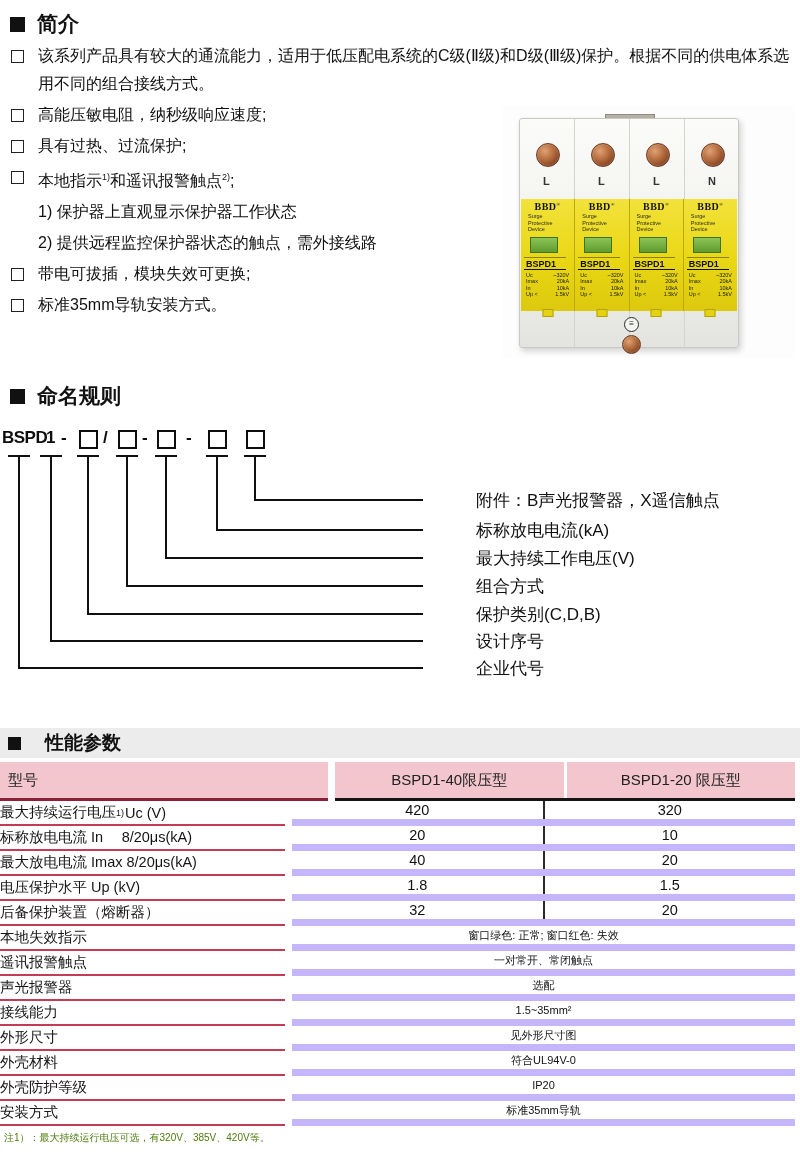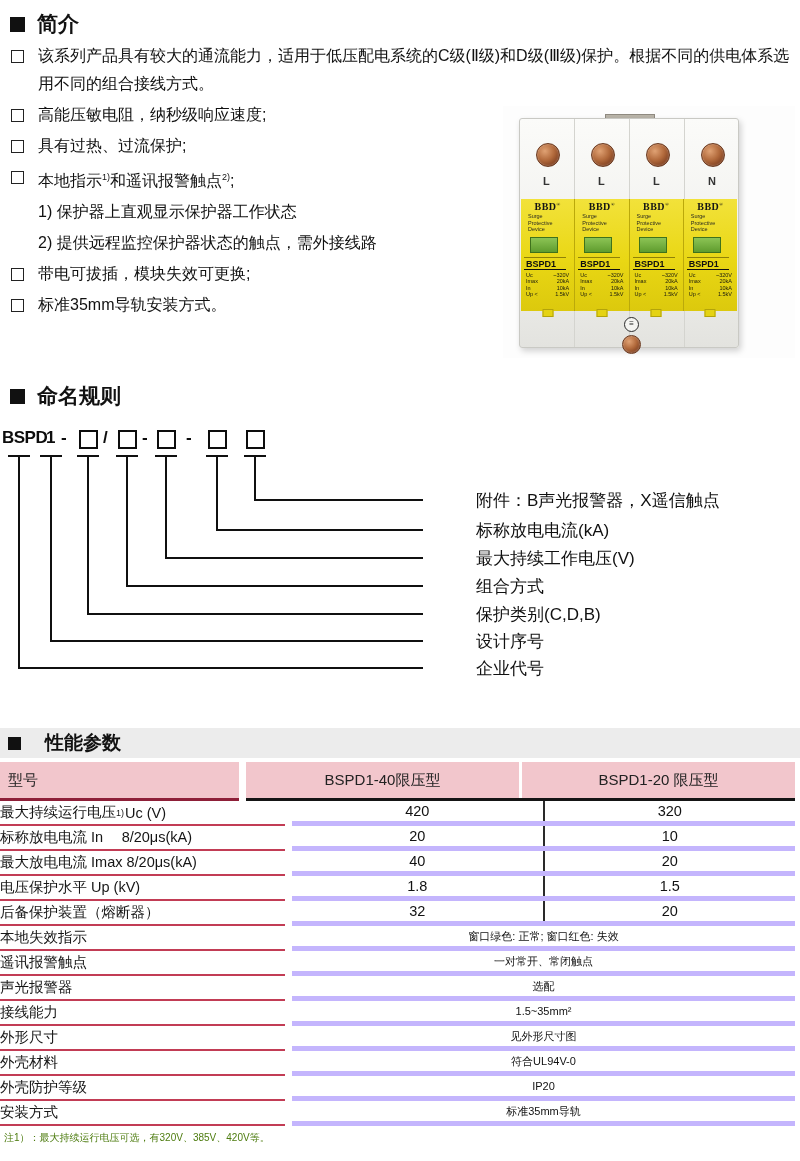--- a/index.html
+++ b/index.html
@@ -46,27 +46,27 @@
   .code-el{position:absolute;top:4px;font-weight:bold;font-size:17px;color:#0d0d0d;}
   .code-box{position:absolute;top:6px;width:15px;height:15px;border:2px solid #0d0d0d;background:#fff;}
   #diagram-svg{position:absolute;left:0;top:0;}
   .naming-label{position:absolute;left:433px;font-size:17px;color:#101010;white-space:nowrap;margin-left:43px;}
   
   #params-band{left:0;top:728px;width:800px;height:30px;background:#ececec;display:flex;align-items:center;padding-left:8px;box-sizing:border-box;}
   #params-band .sec-square{width:13px;height:13px;}
   #params-band .sec-title{font-size:19px;gap:24px;}
   #params-table{left:0;top:762px;width:795px;}
   #tbl-header{display:flex;height:39px;}
-  .th-label{width:239px;background:#f2c6cc;border-bottom:3px solid #8e1f38;display:flex;align-items:center;padding-left:8px;box-sizing:border-box;font-size:15px;color:#222;}
+  .th-label{width:328px;background:#f2c6cc;border-bottom:3px solid #8e1f38;display:flex;align-items:center;padding-left:8px;box-sizing:border-box;font-size:15px;color:#222;}
   .th-values{flex:1 1 auto;margin-left:7px;border-bottom:3px solid #151515;display:flex;gap:3px;}
   .th-val{flex:1 1 0;background:#f2c6cc;display:flex;align-items:center;justify-content:center;font-size:15px;color:#222;}
   .t-row{display:flex;height:25px;}
   .td-label{width:285px;border-bottom:2px solid #c23c55;display:flex;align-items:center;box-sizing:border-box;font-size:14.5px;color:#151515;white-space:nowrap;}
   .td-label sup{font-size:9px;margin-right:1px;}
-  .td-values{flex:1 1 auto;margin-left:7px;border-bottom:5px solid #c4b5fd;display:flex;}
+  .td-values{flex:1 1 auto;margin-left:7px;border-bottom:7px solid #c4b5fd;display:flex;}
   .td-val{flex:1 1 0;display:flex;align-items:center;justify-content:center;font-size:14.5px;color:#111;}
   .td-val.first{border-right:2px solid #2a2a2a;}
   .td-span{flex:1 1 auto;display:flex;align-items:center;justify-content:center;font-size:11px;color:#111;}
   #tbl-note{left:4px;top:1131px;font-size:10px;color:#4d7c0f;}
 </style>
 </head>
 <body>
 
 <div class="abs sec-title" style="left:10px;top:10px;">
   <span class="sec-square"></span>

